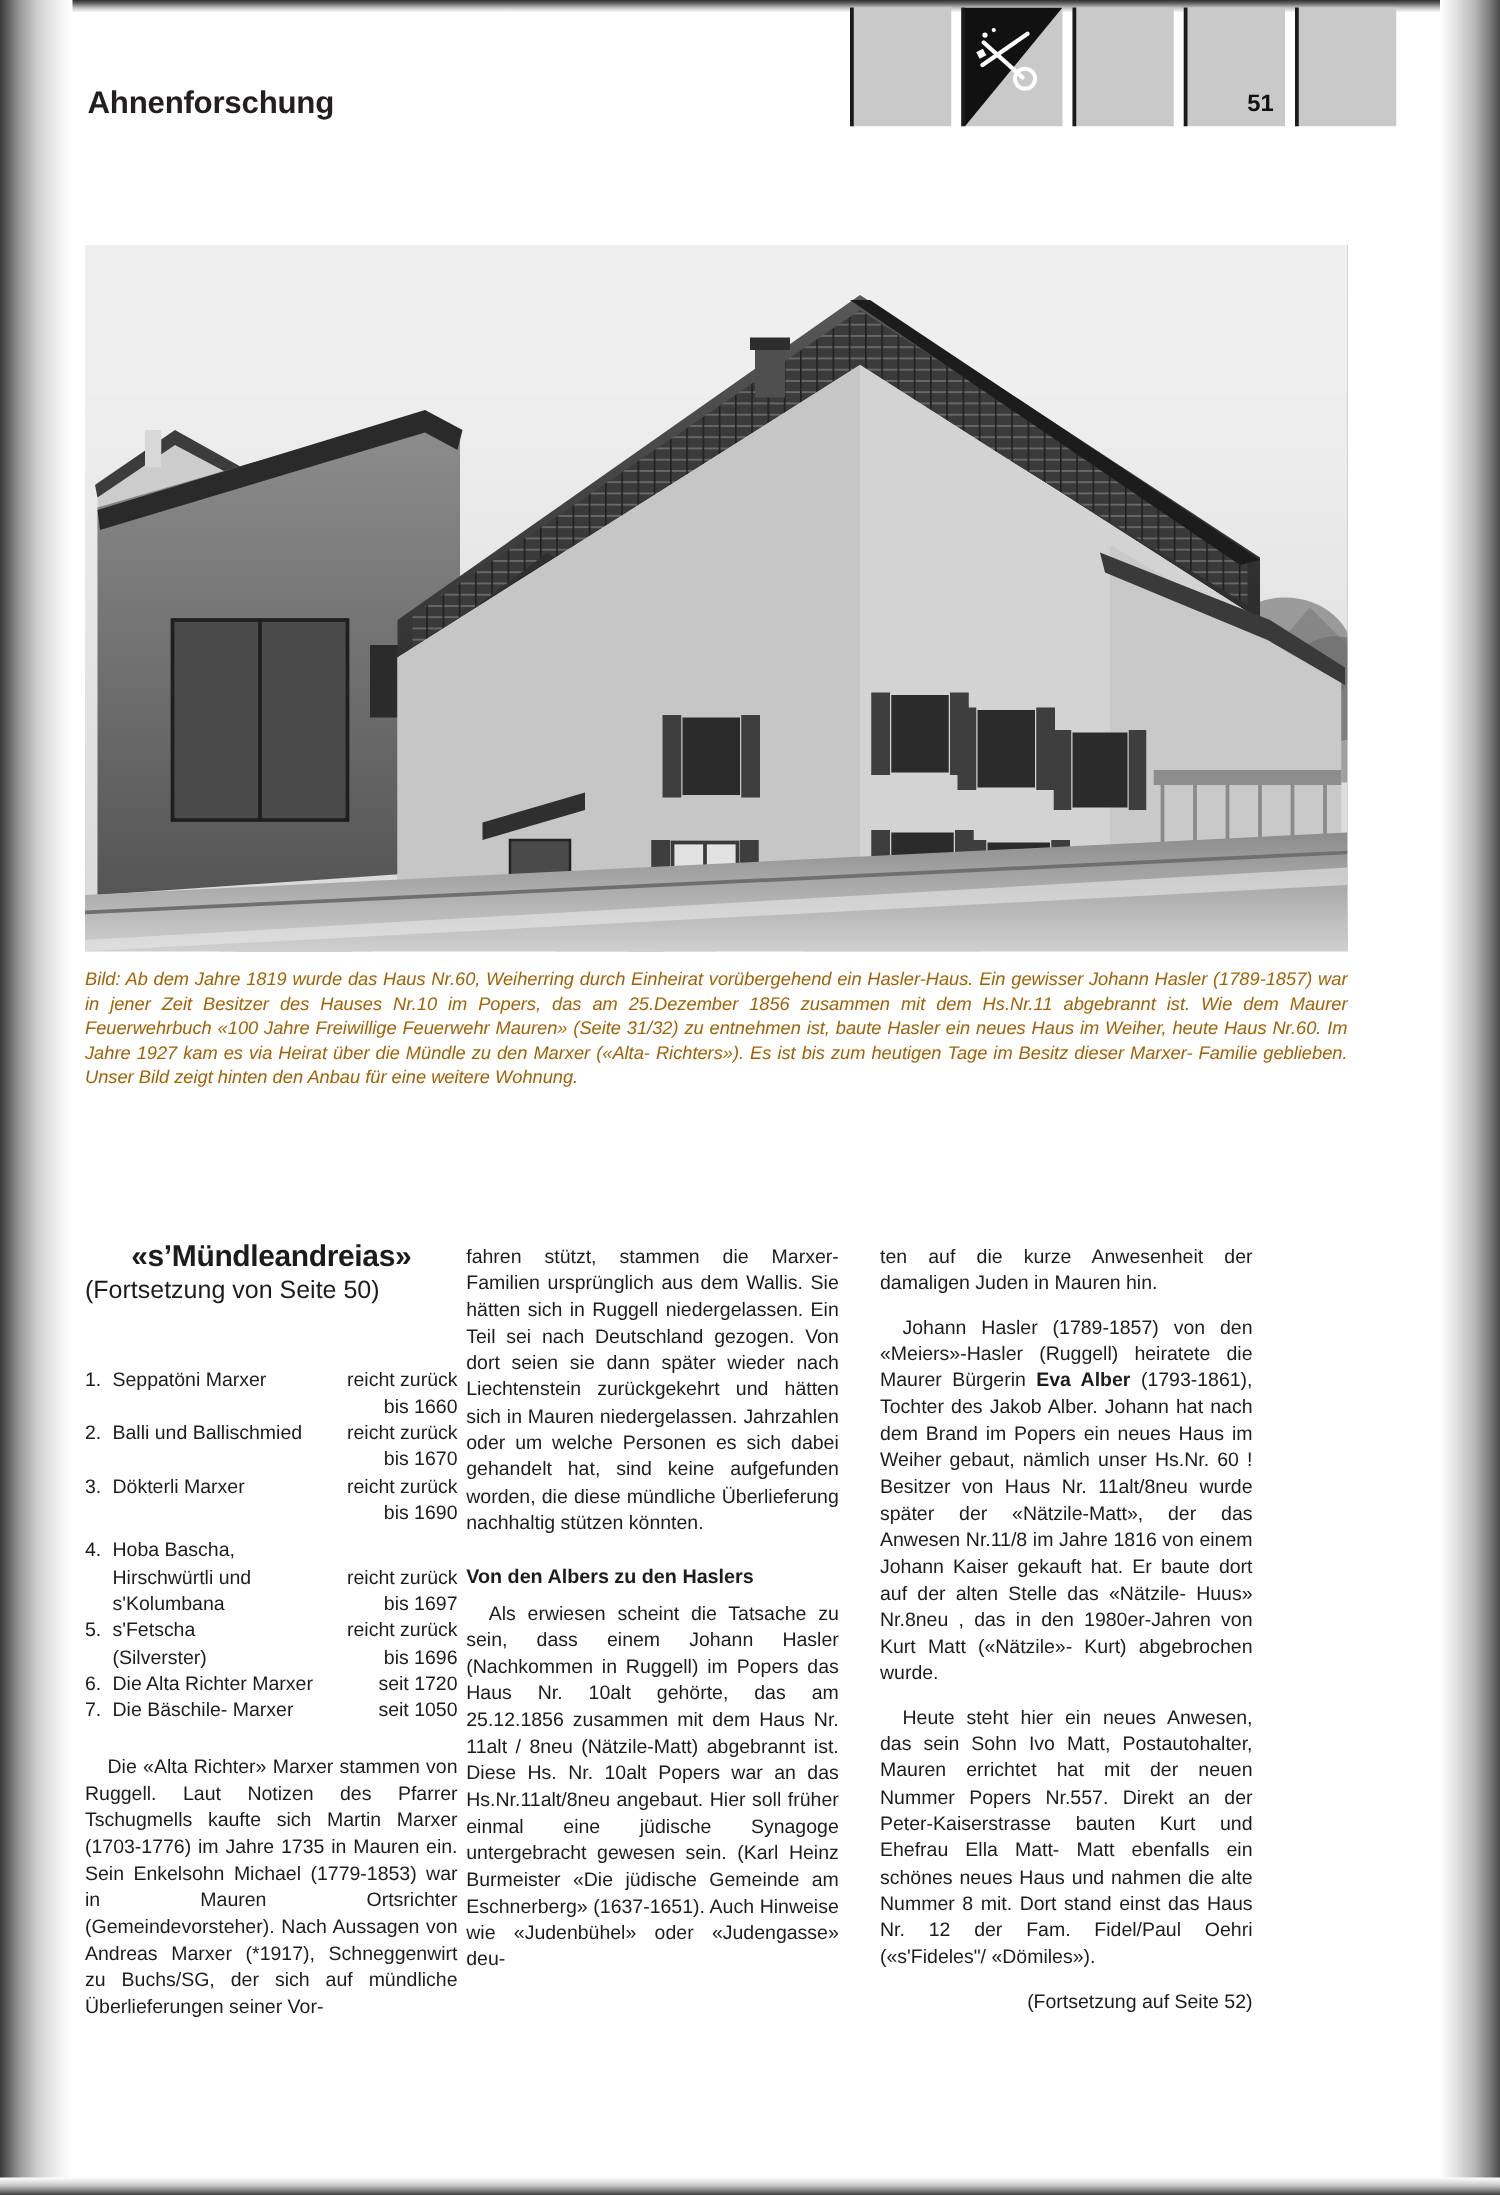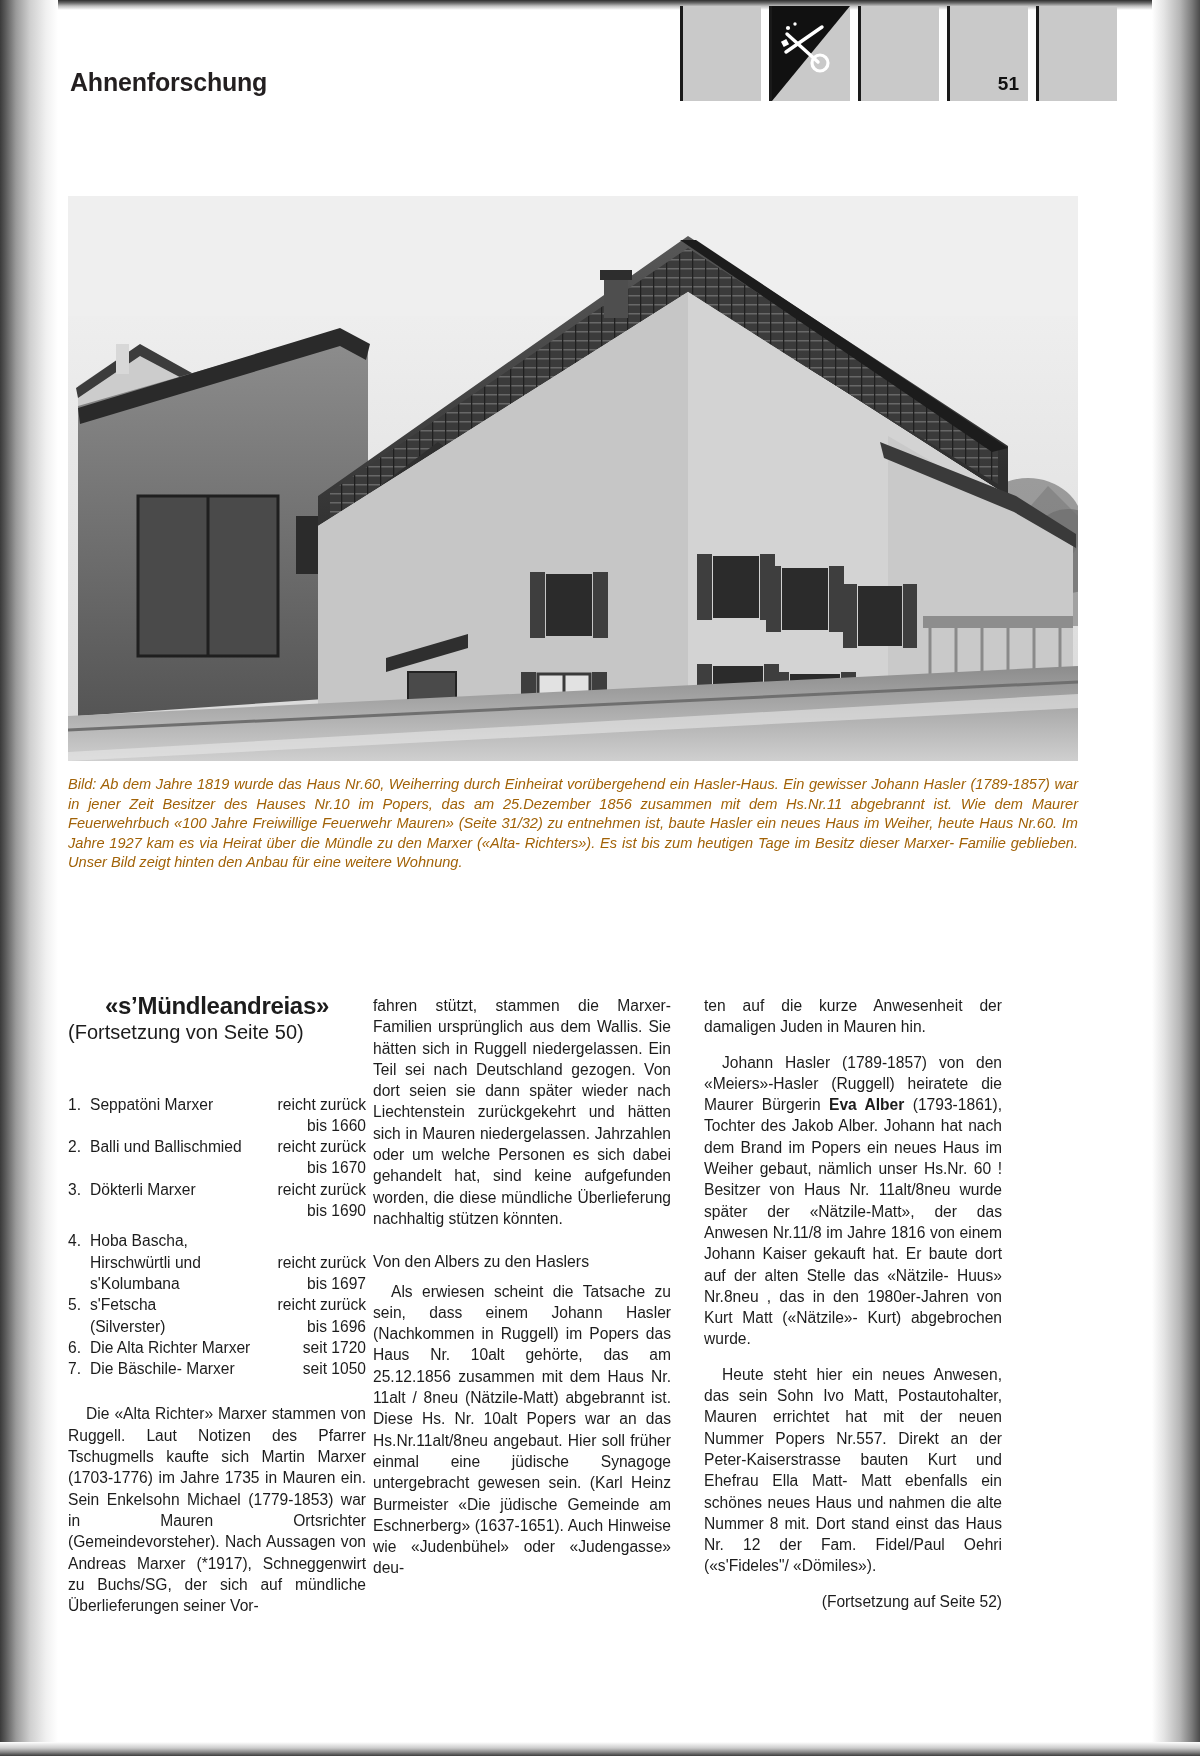--- a/index.html
+++ b/index.html
@@ -139,21 +139,21 @@
     margin: 0 0 6px 0;
     text-align: center;
   }
   .article-subtitle {
     font-size: 20px;
     margin: 0 0 50px 0;
     text-align: left;
   }
   .subhead {
     font-size: 15.8px;
-    font-weight: normal;
+    font-weight: bold;
     margin: 22px 0 8px 0;
     text-align: left;
   }
   p.body {
     margin: 0 0 0 0;
     text-indent: 18px;
     text-align: justify;
   }
   p.body + p.body { margin-top: 14px; }
   p.noindent { text-indent: 0; }

